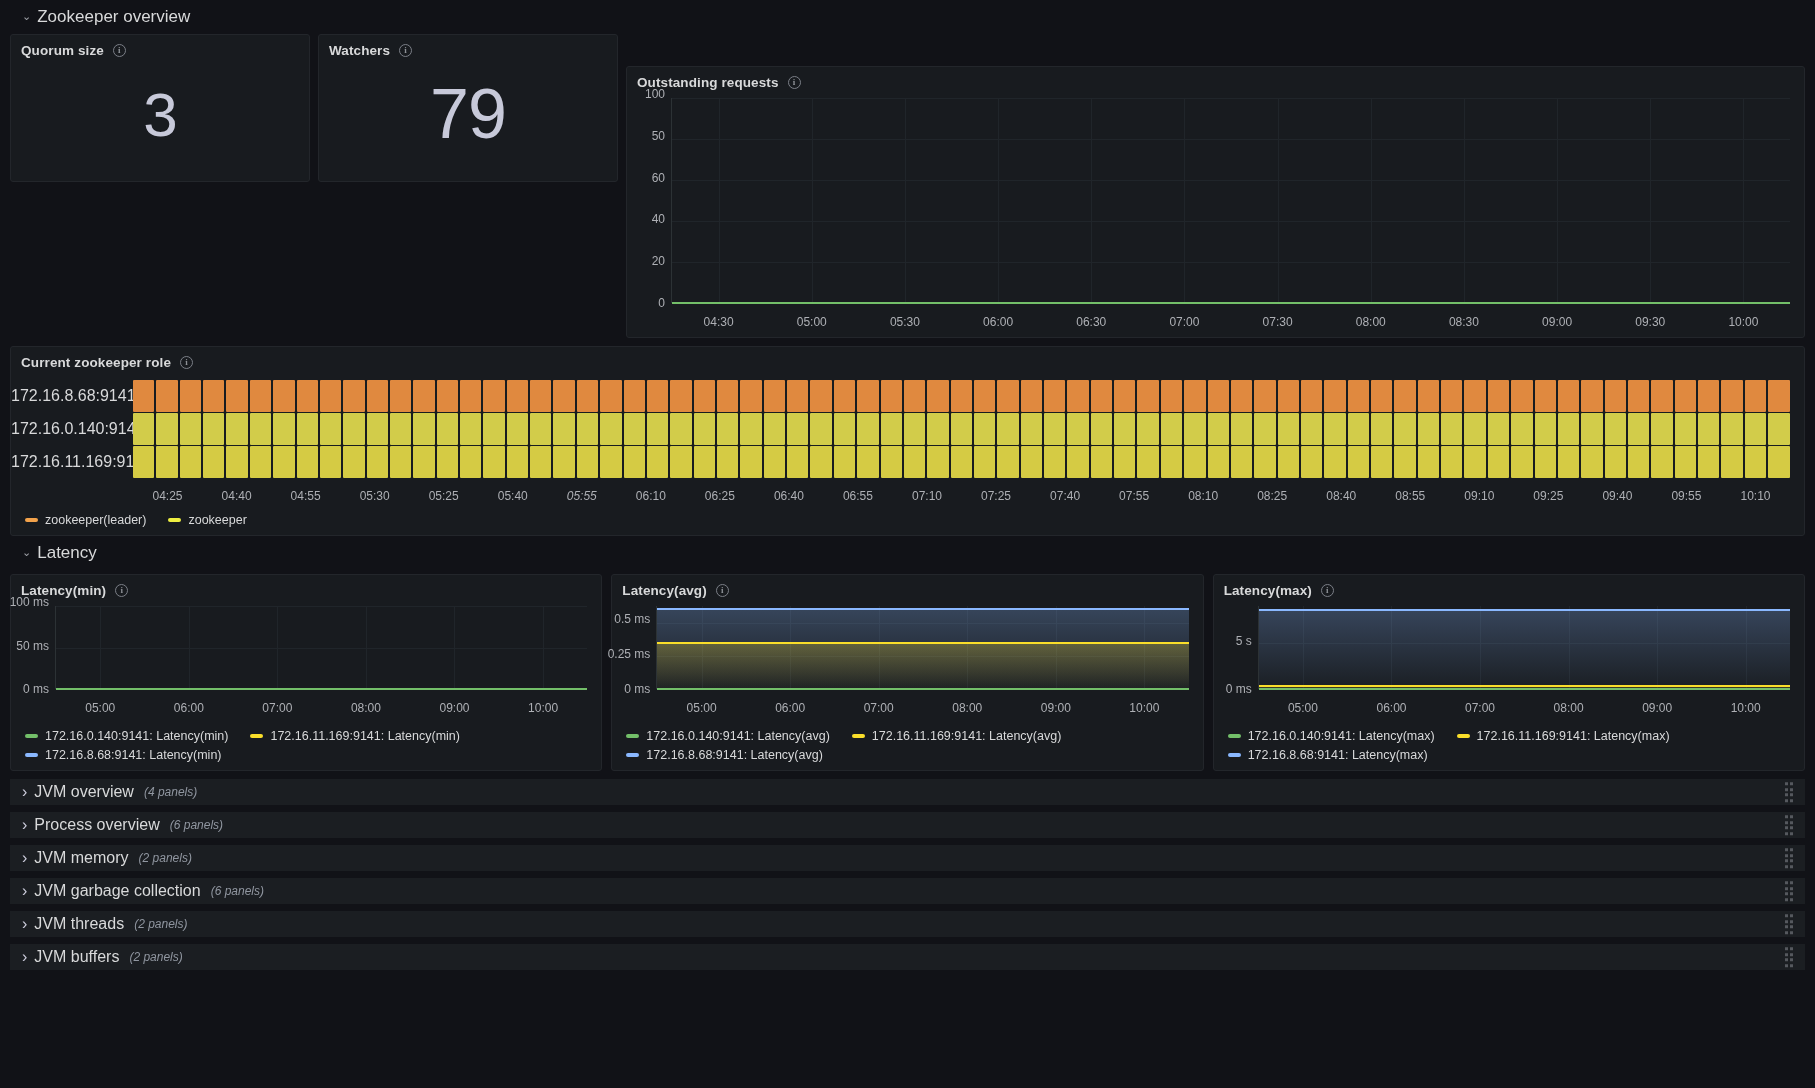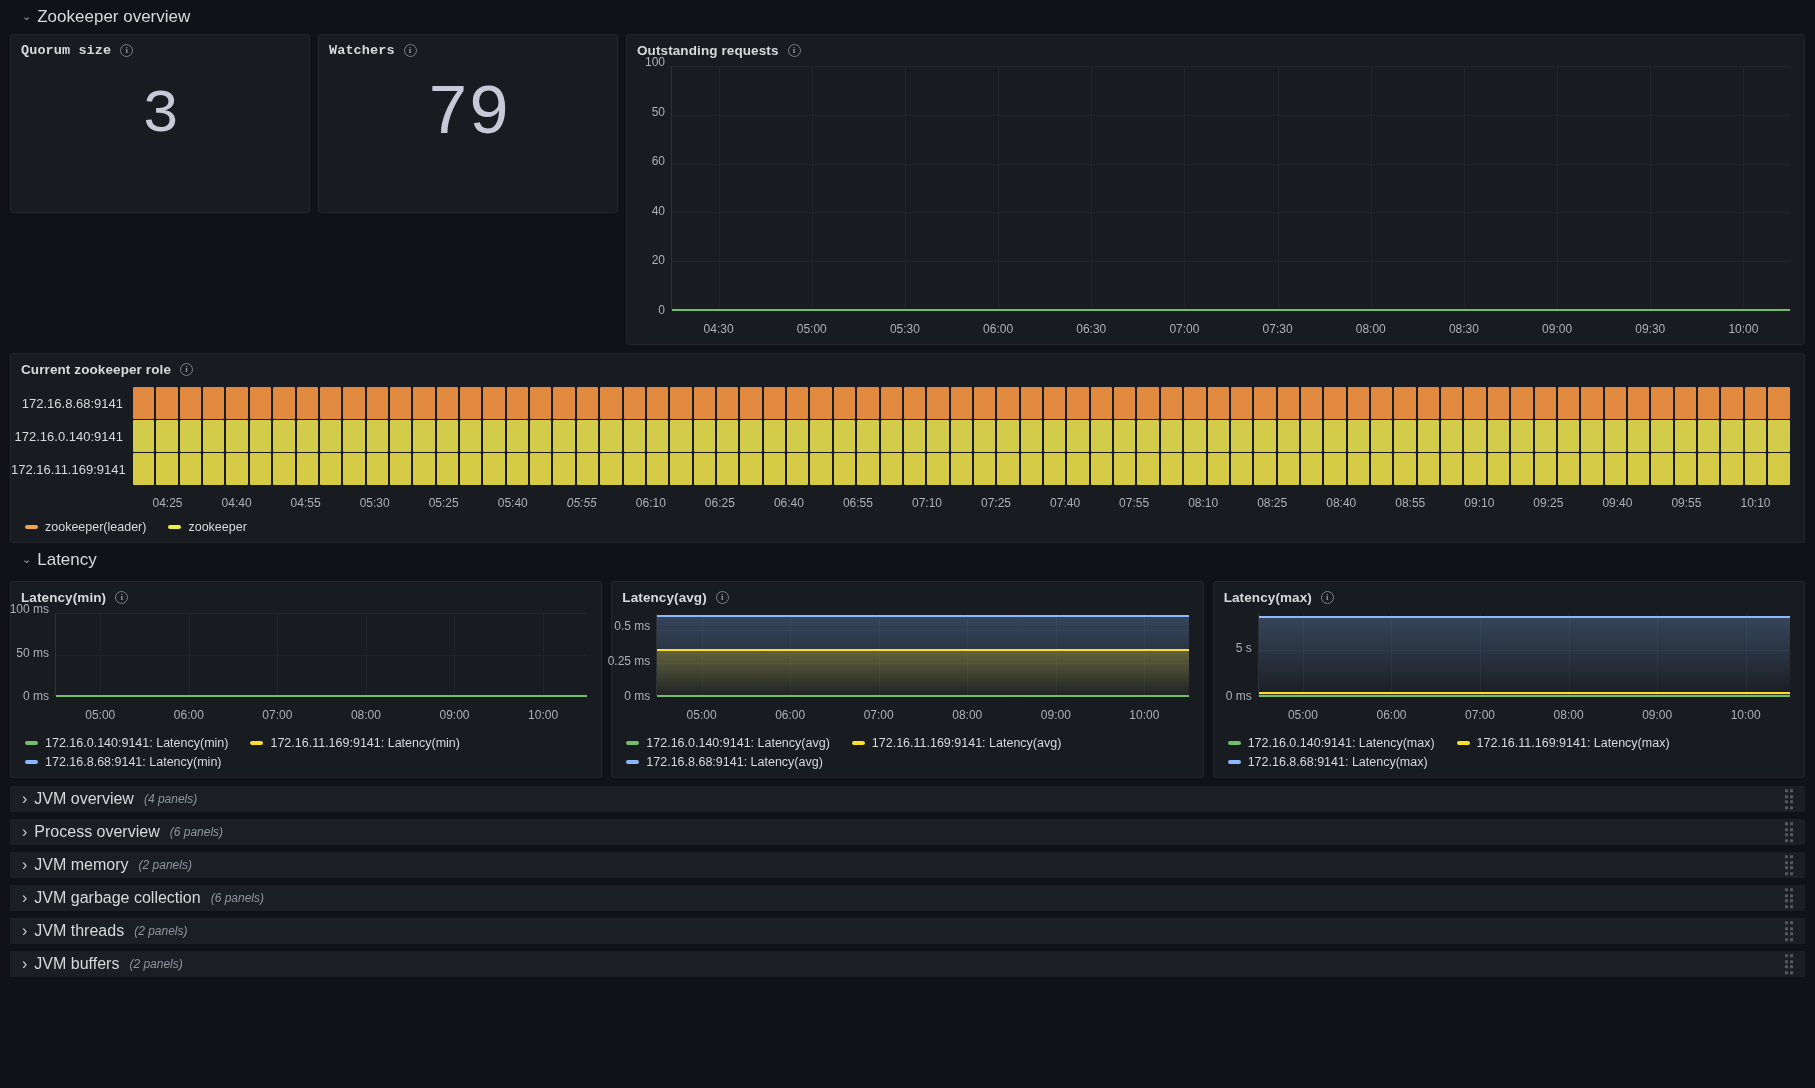--- a/index.html
+++ b/index.html
@@ -44,35 +44,35 @@
     border: 1.3px solid #7b7f87;
     display: inline-flex; align-items: center; justify-content: center;
     font-size: 9px; font-weight: 700; color: #8e9297;
     font-family: "Liberation Serif", serif;
     line-height: 1;
   }
   .info-icon::before { content: "i"; transform: translateY(-0.5px); }
 
   
   .stat-grid { display: grid; grid-template-columns: 300px 300px; gap: 8px; }
-  .stat-panel { height: 179px; font-family: Liberation Mono, monospace; }
+  .stat-panel { height: 148px; }
   .stat-value {
     display: flex; align-items: center; justify-content: center;
     height: 104px;
     font-size: 62px; font-weight: 500; color: #c7c9d9;
     letter-spacing: -1px;
   }
   .stat-panel.big .stat-value { font-size: 70px; }
 
   
   .top-block { display: flex; gap: 8px; }
   .stat-col { display: flex; flex-direction: column; gap: 8px; }
 
   
-  .ts-panel { flex: 1; height: 311px; display: flex; flex-direction: column; }
+  .ts-panel { flex: 1; height: 272px; display: flex; flex-direction: column; margin-top: 32px; }
   .ts-body { flex: 1; position: relative; padding: 4px 14px 0 4px; }
   .y-axis {
     position: absolute; left: 0; top: 0; bottom: 34px; width: 44px;
   }
   .y-tick {
     position: absolute; right: 6px;
     font-size: 12px; color: #aeb0b5; transform: translateY(-50%);
     white-space: nowrap;
   }
   .plot-area {
@@ -97,21 +97,21 @@
   .legend-item { display: flex; align-items: center; gap: 7px; cursor: pointer; }
   .legend-swatch { width: 13px; height: 4px; border-radius: 2px; display: inline-block; }
 
   
   .stl-panel { height: 190px; margin-top: 8px; display: flex; flex-direction: column; }
   .stl-body { flex: 1; position: relative; padding: 6px 0 0 0; }
   .stl-rows { position: absolute; left: 0; right: 14px; top: 6px; bottom: 28px; }
   .stl-row { display: flex; align-items: center; height: 33.3%; }
   .stl-label {
     width: 122px; text-align: right; padding-right: 10px;
-    font-size: 13px; color: #d8d9da; white-space: nowrap;
+    font-size: 16px; color: #d8d9da; white-space: nowrap;
   }
   .stl-track { flex: 1; height: 32px; display: flex; gap: 2px; position: relative; }
   .stl-cell { flex: 1; border-radius: 1px; }
   .stl-xaxis { position: absolute; left: 122px; right: 14px; bottom: 4px; height: 20px; }
 
   
   .lat-row { display: flex; gap: 9px; margin-top: 4px; }
   .lat-panel { flex: 1; height: 197px; display: flex; flex-direction: column; }
 
   

